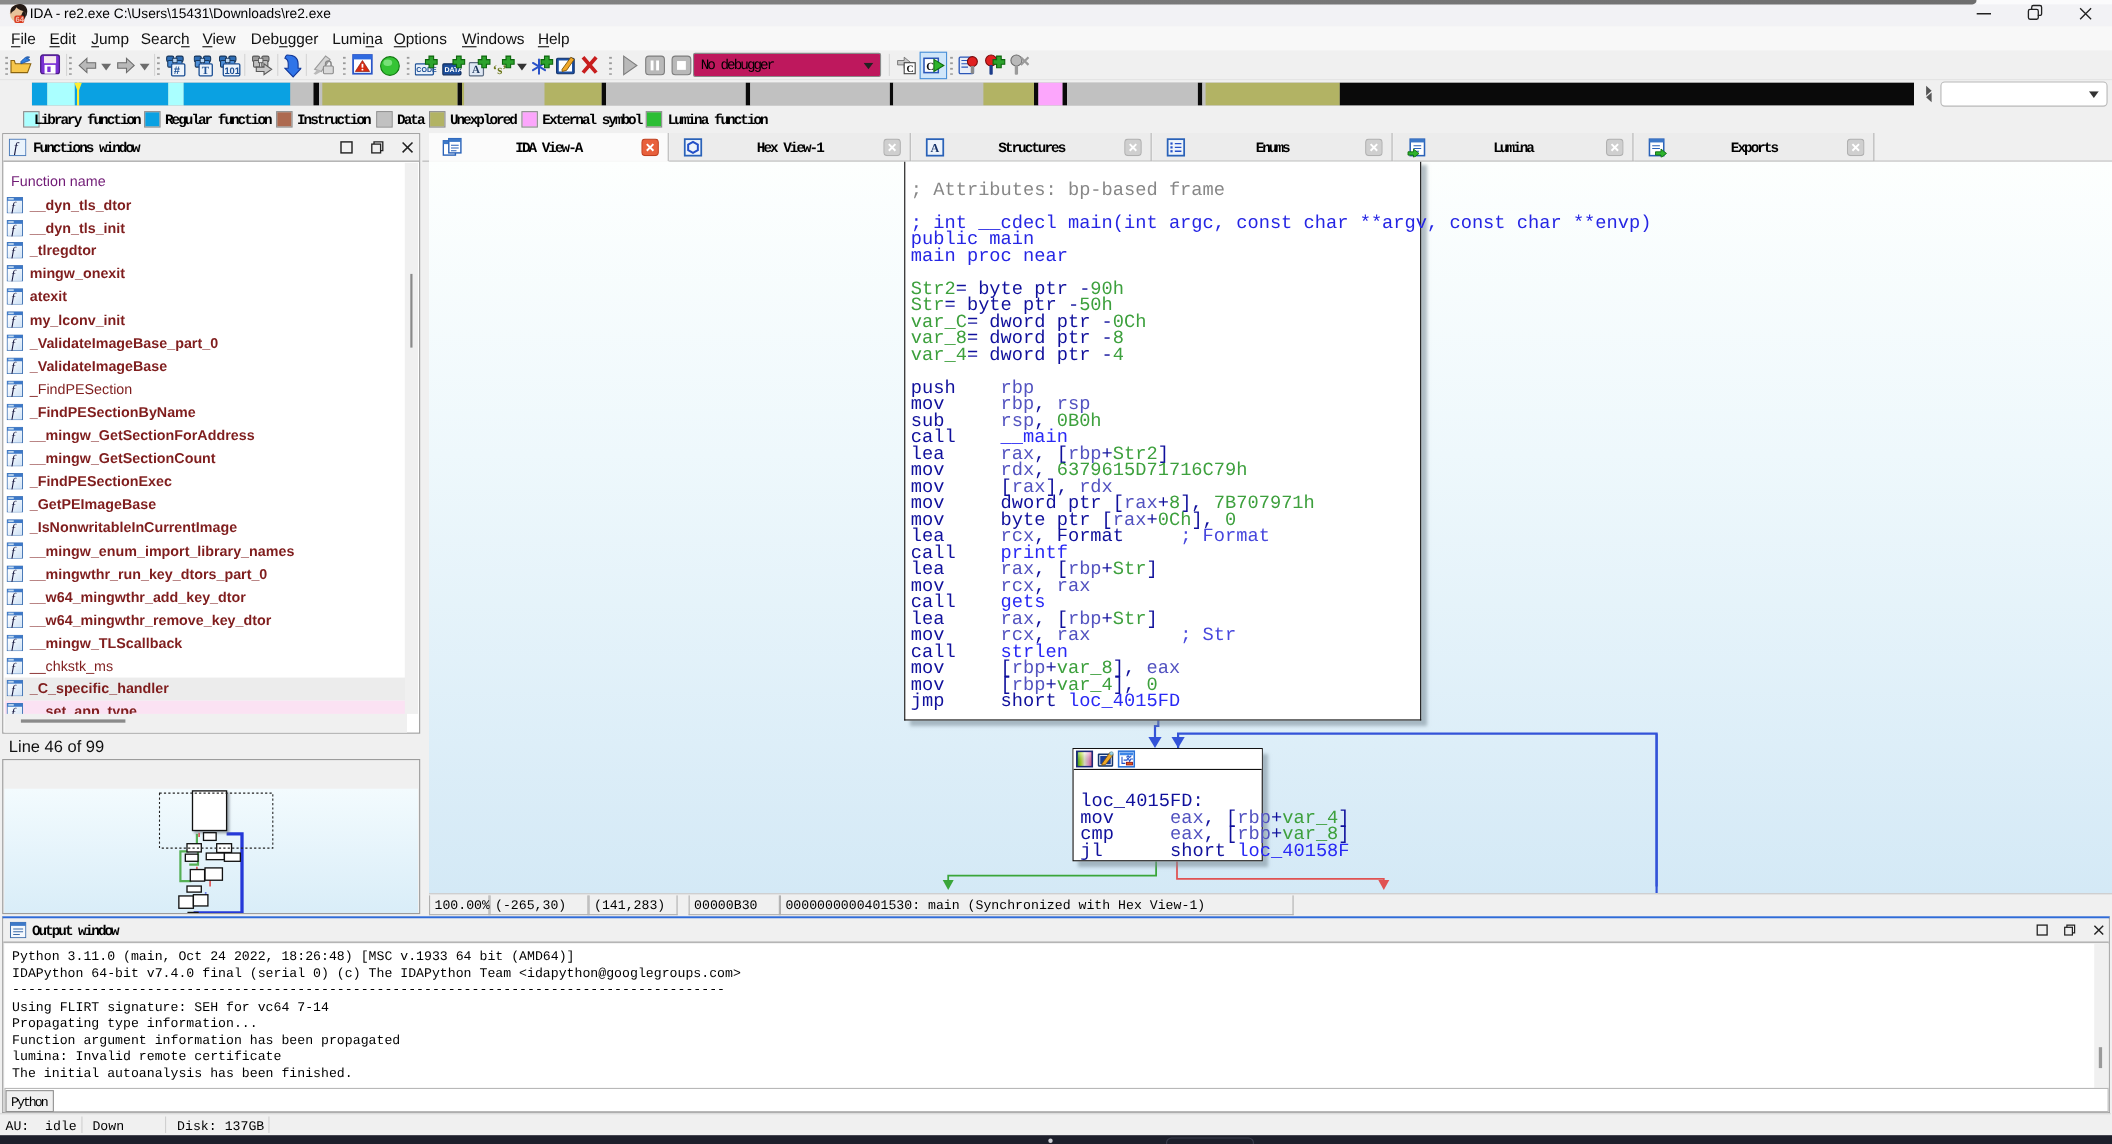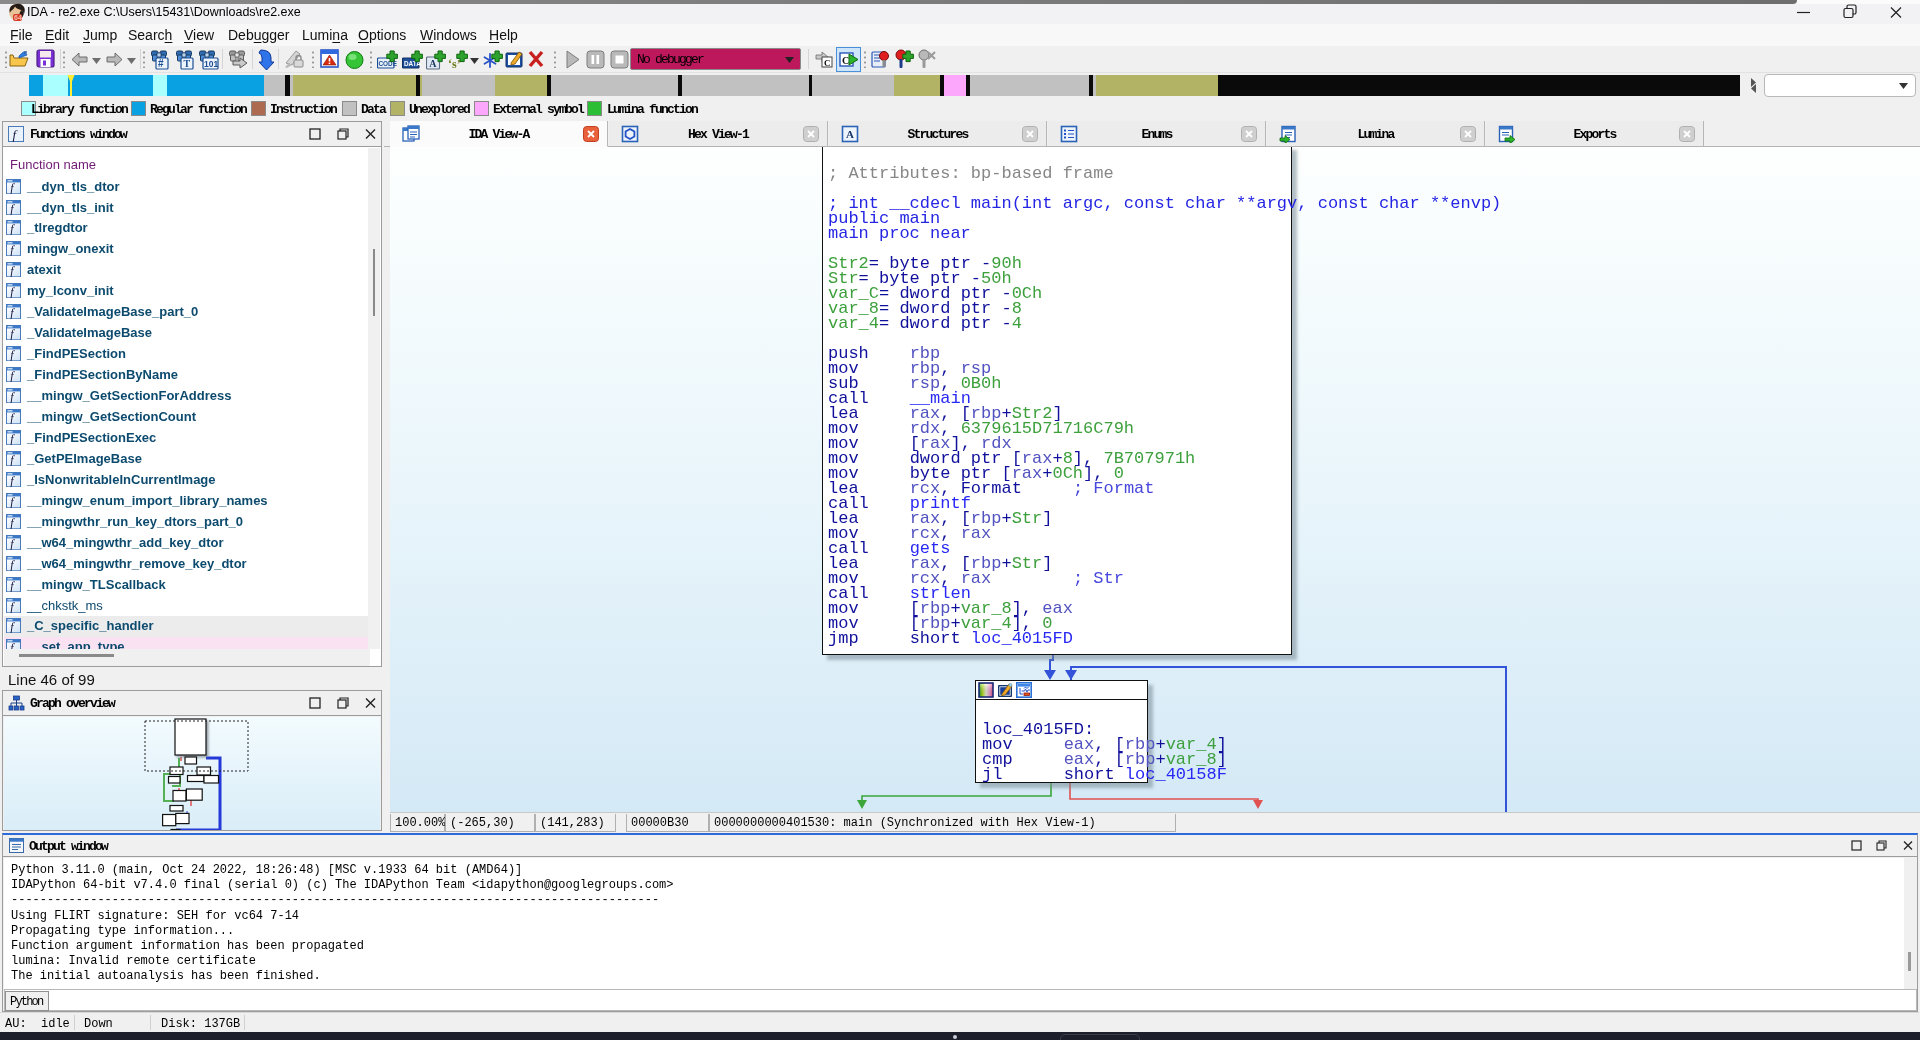--- a/index.html
+++ b/index.html
@@ -37,21 +37,21 @@
 
 #legend { left:0; top:98px; width:1920px; height:22px; background:#f0f0f0; }
 .lsq { position:absolute; top:4px; width:13px; height:13px; }
 .llab { position:absolute; top:4px; color:#000; }
 
 
 #fpanel { left:2px; top:121px; width:380px; height:546px; background:#fff; border:1px solid #9c9c9c; }
 #fpanel-hdr { position:absolute; left:0; top:0; width:378px; height:25px; background:#f0f0f0; border-bottom:1px solid #9c9c9c; }
 #fpanel-body { position:absolute; left:1px; top:26px; width:366px; height:501px; background:#fff; overflow:hidden; }
 .frow { position:absolute; left:0; width:366px; height:21px; }
-.frow .fn { position:absolute; left:23px; top:2px; font-size:13px; font-weight:bold; color:#0c4a6e; white-space:pre; }
+.frow .fn { position:absolute; left:23px; top:2px; font-size:13px; font-weight:bold; color:#7f1d1d; white-space:pre; }
 .ficon { position:absolute; left:2px; top:2px; width:15px; height:15px; }
 #fvsb { position:absolute; right:1px; top:26px; width:12px; height:501px; background:#f0f0f0; }
 #fhsb { position:absolute; left:1px; top:527px; width:366px; height:17px; background:#f0f0f0; }
 
 
 #tabbar { left:384px; top:121px; width:1536px; height:26px; background:#f0f0f0; border-bottom:1px solid #b4b4b4;}
 .tab { position:absolute; top:0; height:26px; border-right:1px solid #b6b6b6; border-bottom:1px solid #b4b4b4; background:#ececec; }
 .tab.active { background:#fbfbfb; border-bottom:1px solid #fbfbfb; }
 .tab .tlabel { position:absolute; top:6px; width:100%; text-align:center; }
 .tab .ticon { position:absolute; left:12px; top:4px; width:18px; height:18px; }
@@ -515,21 +515,21 @@
           <rect x="0.5" y="0.5" width="14" height="14" fill="#eaf3fc" stroke="#4a7ab8"></rect>
 <rect x="0.5" y="0.5" width="14" height="3" fill="#3c78c8"></rect>
           <rect x="1.5" y="1" width="5" height="1.6" fill="#bcd6ee"></rect>
 <linearGradient id="fg" x1="0" y1="0" x2="1" y2="1">
             <stop offset="0" stop-color="#fdfeff"></stop>
             <stop offset="1" stop-color="#cfe2f6"></stop>
           </linearGradient>
 <rect x="1.2" y="3.8" width="12.6" height="10.5" fill="url(#fg)"></rect>
 <text x="4.2" y="12.5" font-size="12" font-style="italic" font-family="Liberation Serif" fill="#14143c">f</text>
         </svg>
-        <span class="fn" style="font-weight:bold">_FindPESection</span>
+        <span class="fn" style="font-weight:normal">_FindPESection</span>
       </div>
       <div class="frow" style="top:217.0px;">
         <svg class="ficon" viewBox="0 0 15 15">
           <rect x="0.5" y="0.5" width="14" height="14" fill="#eaf3fc" stroke="#4a7ab8"></rect>
 <rect x="0.5" y="0.5" width="14" height="3" fill="#3c78c8"></rect>
           <rect x="1.5" y="1" width="5" height="1.6" fill="#bcd6ee"></rect>
 <linearGradient id="fg" x1="0" y1="0" x2="1" y2="1">
             <stop offset="0" stop-color="#fdfeff"></stop>
             <stop offset="1" stop-color="#cfe2f6"></stop>
           </linearGradient>
@@ -878,38 +878,20 @@
   <div class="gseg" style="left:55px;width:90px">(-265,30)</div>
   <div class="gseg" style="left:145px;width:81px">(141,283)</div>
   <div class="gseg" style="left:236px;width:83px">00000B30</div>
   <div class="gseg" style="left:319px;width:467px">0000000000401530: main (Synchronized with Hex View-1)</div>
 </div>
 
 <div class="abs" id="linestrip">
     <div style="position:absolute;left:8px;top:3px;font-size:15px;color:#111">Line 46 of 99</div>
   </div>
 <div class="abs" id="gopanel">
-  <div id="gopanel-hdr">
-      <svg style="position:absolute;left:5px;top:4px" width="17" height="17" viewBox="0 0 17 17">
-<g fill="#2a62c8" stroke="#1b3f86" stroke-width="0.8">
-<rect x="5.5" y="1" width="6" height="4"></rect>
-          <rect x="1" y="11" width="4" height="4"></rect>
-          <rect x="6.5" y="11" width="4" height="4"></rect>
-          <rect x="12" y="11" width="4" height="4"></rect>
-        </g>
-<path d="M8.5 5 v3 M3 11 v-3 h11 v3 M8.5 8 v3" stroke="#1b3f86" fill="none"></path>
-      </svg>
-      <span class="bmp" style="position:absolute;left:27px;top:5px">Graph overview</span>
-      <svg style="position:absolute;left:306px;top:5px" width="70" height="15" viewBox="0 0 70 15">
-<rect x="1" y="2" width="10" height="10" fill="none" stroke="#222" stroke-width="1.3"></rect>
-<rect x="29" y="4" width="8" height="8" fill="none" stroke="#222" stroke-width="1.2"></rect>
-<path d="M31 4 v-2 h8 v8 h-2" fill="none" stroke="#222" stroke-width="1.2"></path>
-<path d="M57 2.5 l9 9 M66 2.5 l-9 9" stroke="#222" stroke-width="1.4"></path>
-      </svg>
-    </div>
   <div id="gopanel-body">
 <svg style="position:absolute;left:-3px;top:0" width="376" height="113">
   <g fill="none" stroke="#2538d8" stroke-width="3">
     <path d="M205 41 h14 v72 h-44"></path>
   </g>
   <g fill="none" stroke="#55b055" stroke-width="2">
     <path d="M171 57 h-8 v27 h10"></path>
     <path d="M178 41 v16"></path>
     <path d="M179 57 v12 h-8"></path>
   </g>

